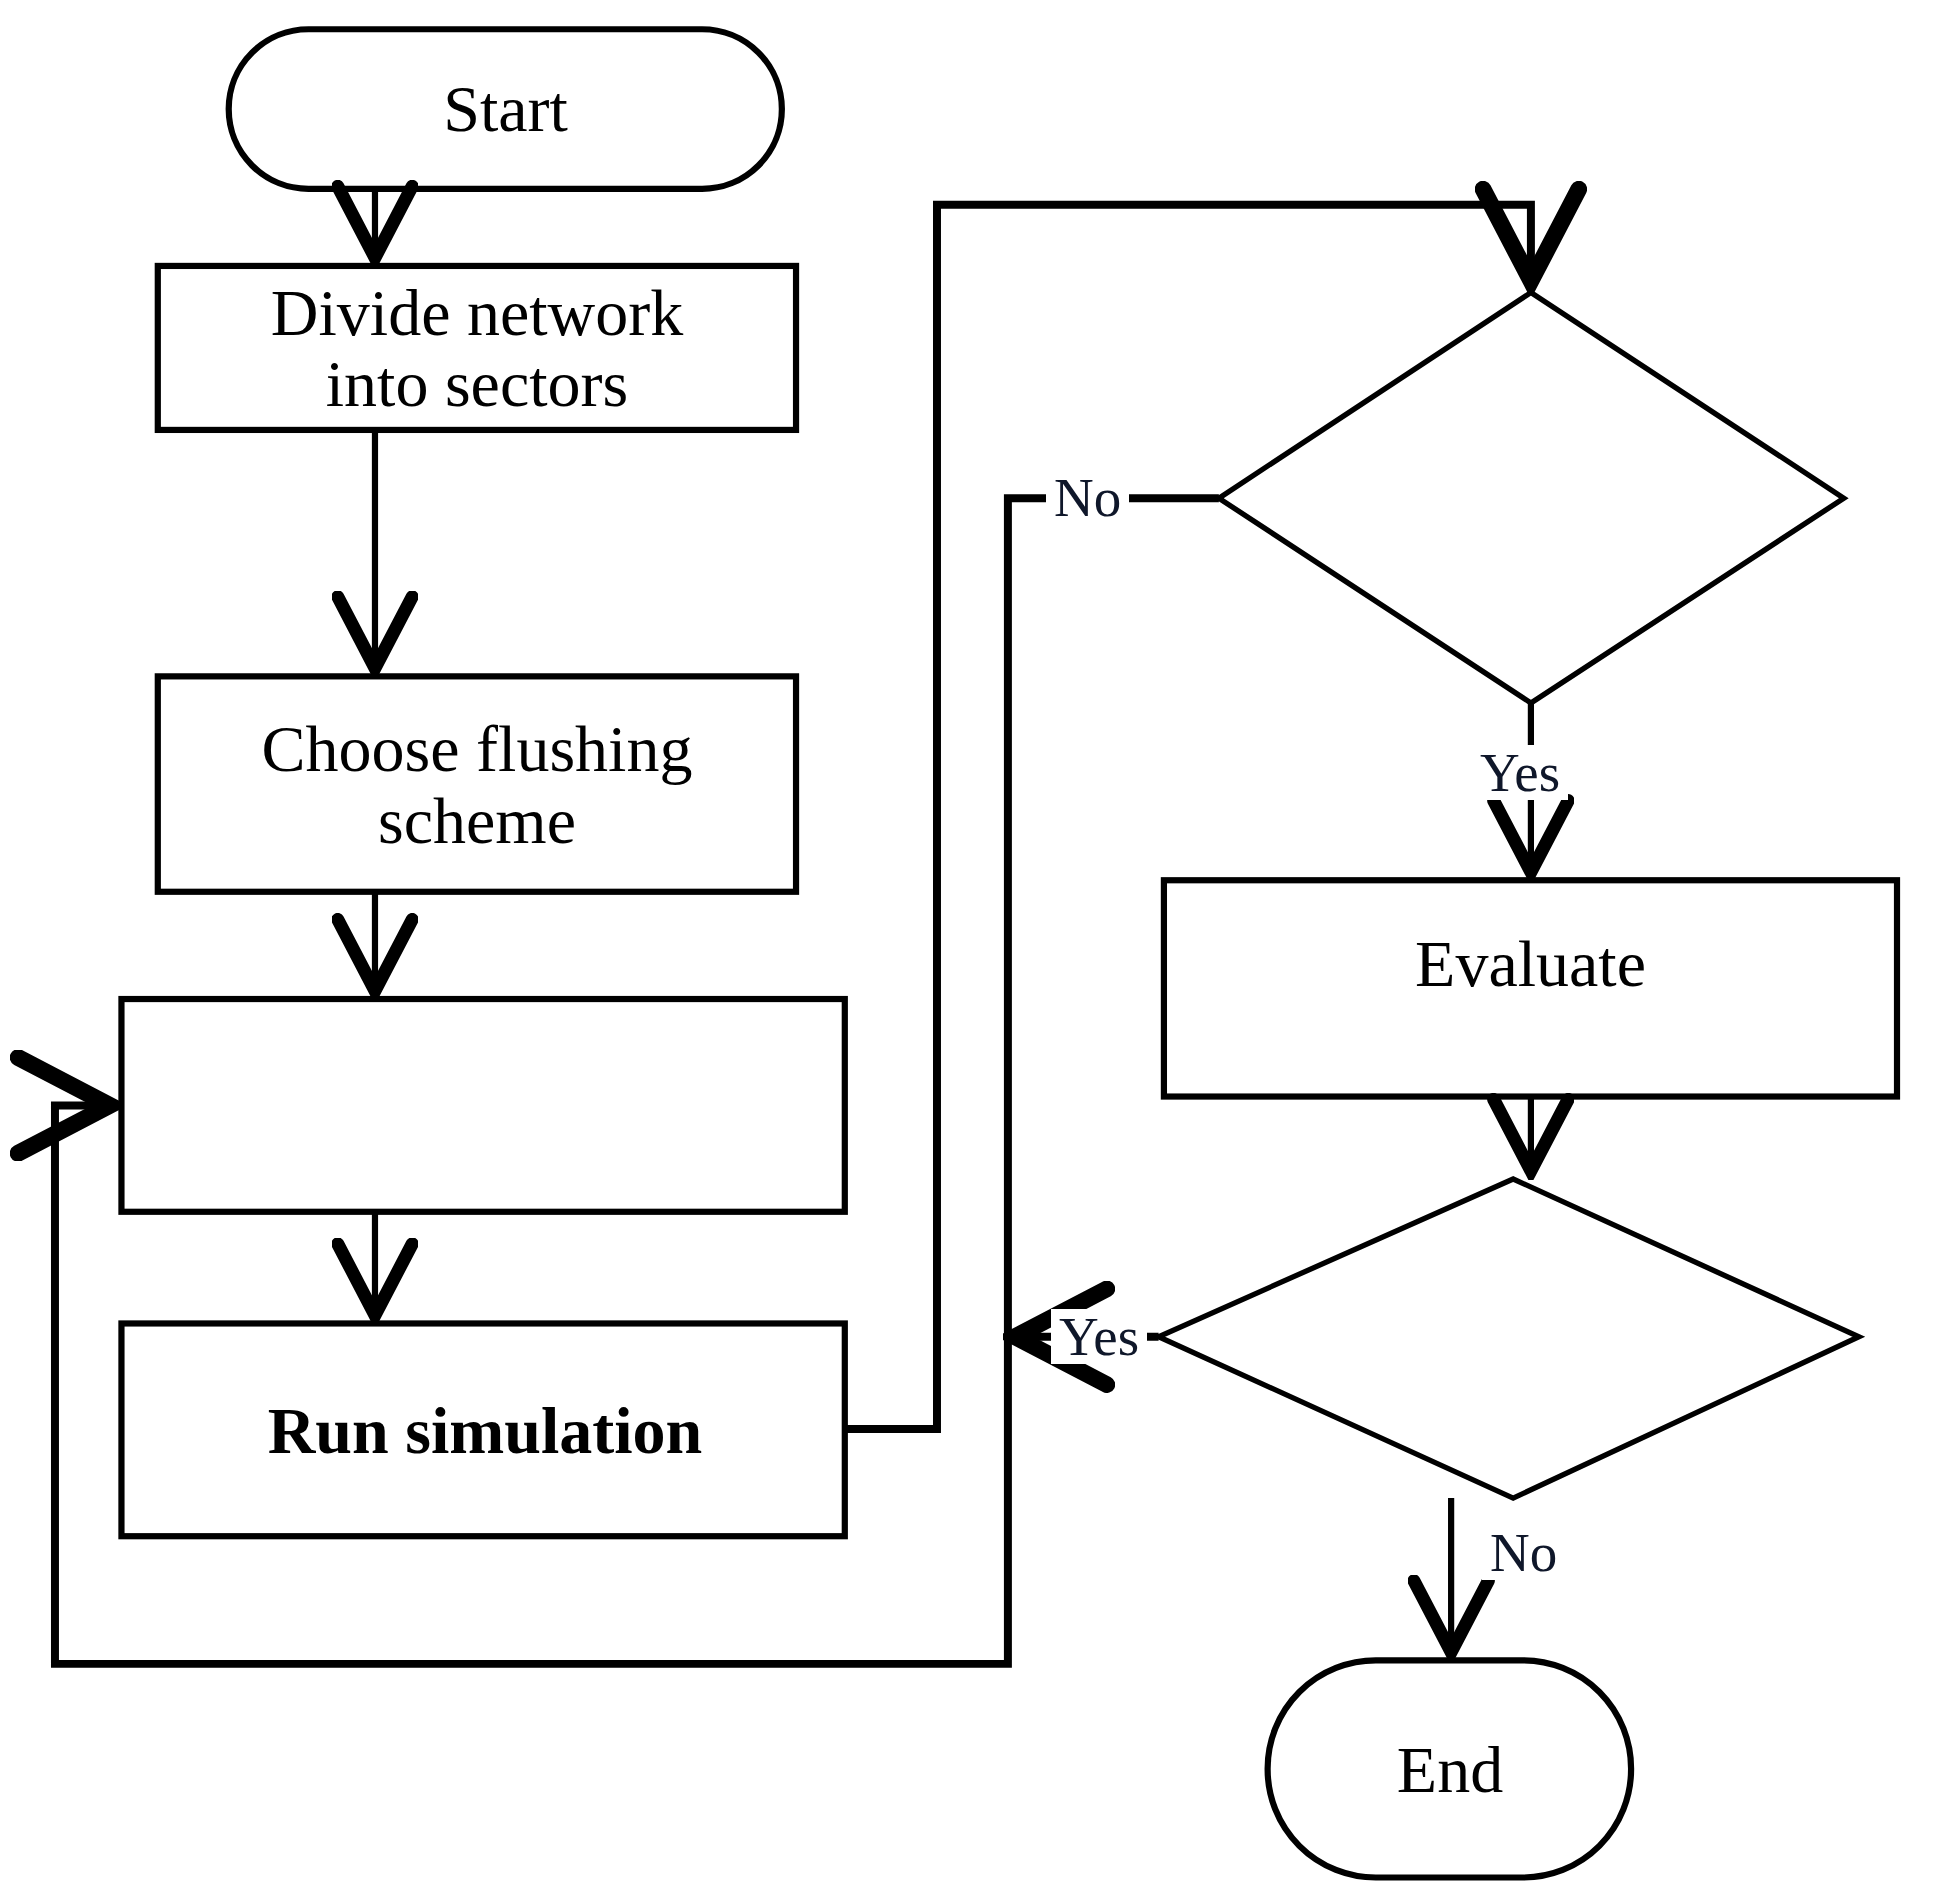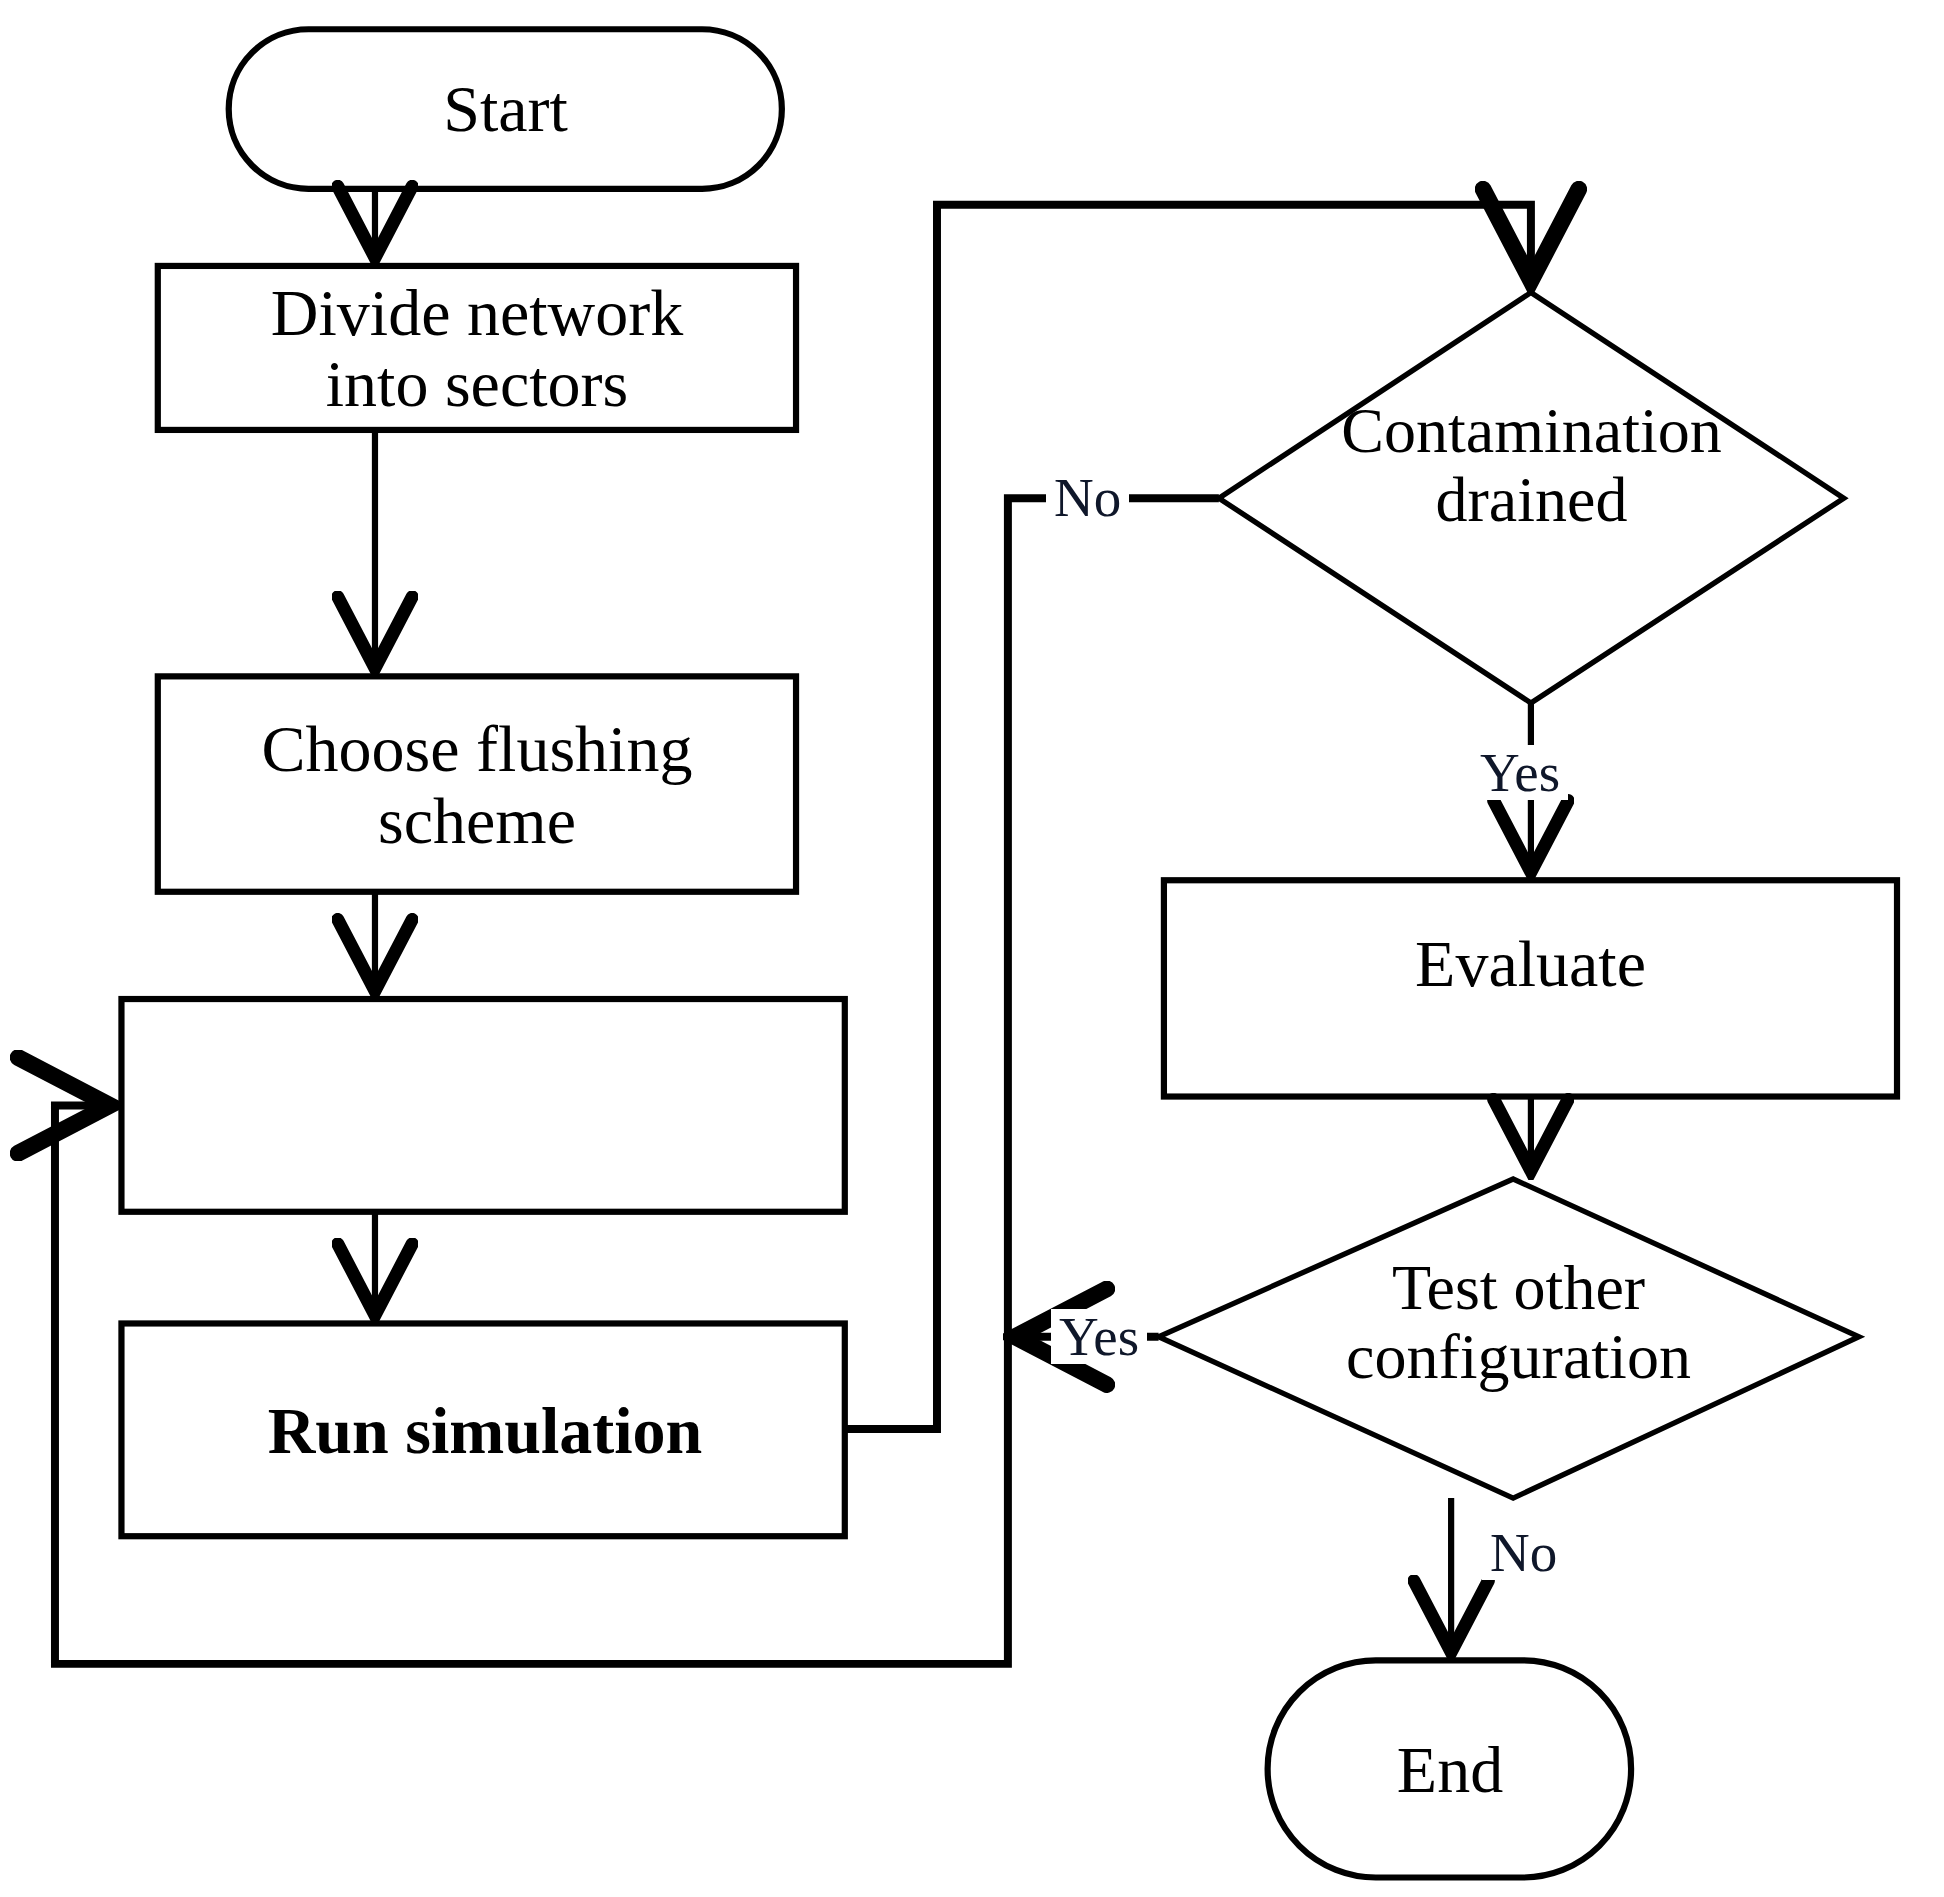--- a/index.html
+++ b/index.html
@@ -81,27 +81,23 @@
 into sectors</div>
 
   <div class="nodeText fs-term" style="left:229px;top:29px;width:553px;height:160px;">Start</div>
 
   <div class="nodeText fs-proc" style="left:158px;top:677px;width:638px;height:215px;">Choose flushing
 scheme</div>
 
 
   <div class="nodeText fs-proc" style="left:123px;top:1324px;width:724px;height:213px;font-weight:bold;">Run simulation</div>
 
-  <div class="nodeText fs-dec" style="left:1272px;top:385px;width:519px;height:160px;">Contamination
-drained</div>
 
   <div class="nodeText fs-proc" style="left:1164px;top:856px;width:733px;height:216px;">Evaluate</div>
 
-  <div class="nodeText fs-dec" style="left:1259px;top:1240px;width:519px;height:164px;">Test other
-configuration</div>
 
   <div class="nodeText fs-term" style="left:1268px;top:1661px;width:364px;height:217px;">End</div>
 
   <div class="edgeLabel fs-lbl" style="left:1046px;top:470px;padding:0 8px;">No</div>
 
   <div class="edgeLabel fs-lbl" style="left:1472px;top:745px;padding:0 8px;">Yes</div>
 
   <div class="edgeLabel fs-lbl" style="left:1051px;top:1309px;padding:0 8px;">Yes</div>
 
   <div class="edgeLabel fs-lbl" style="left:1482px;top:1525px;padding:0 8px;">No</div>

